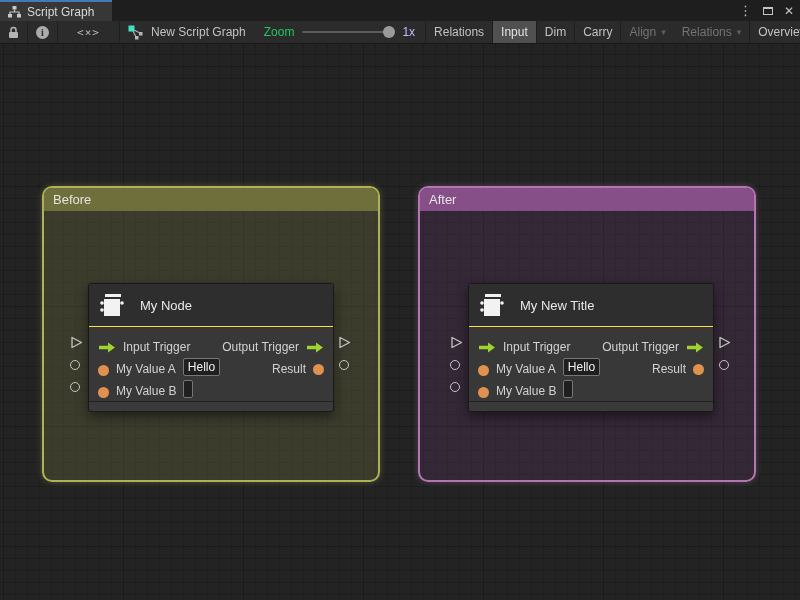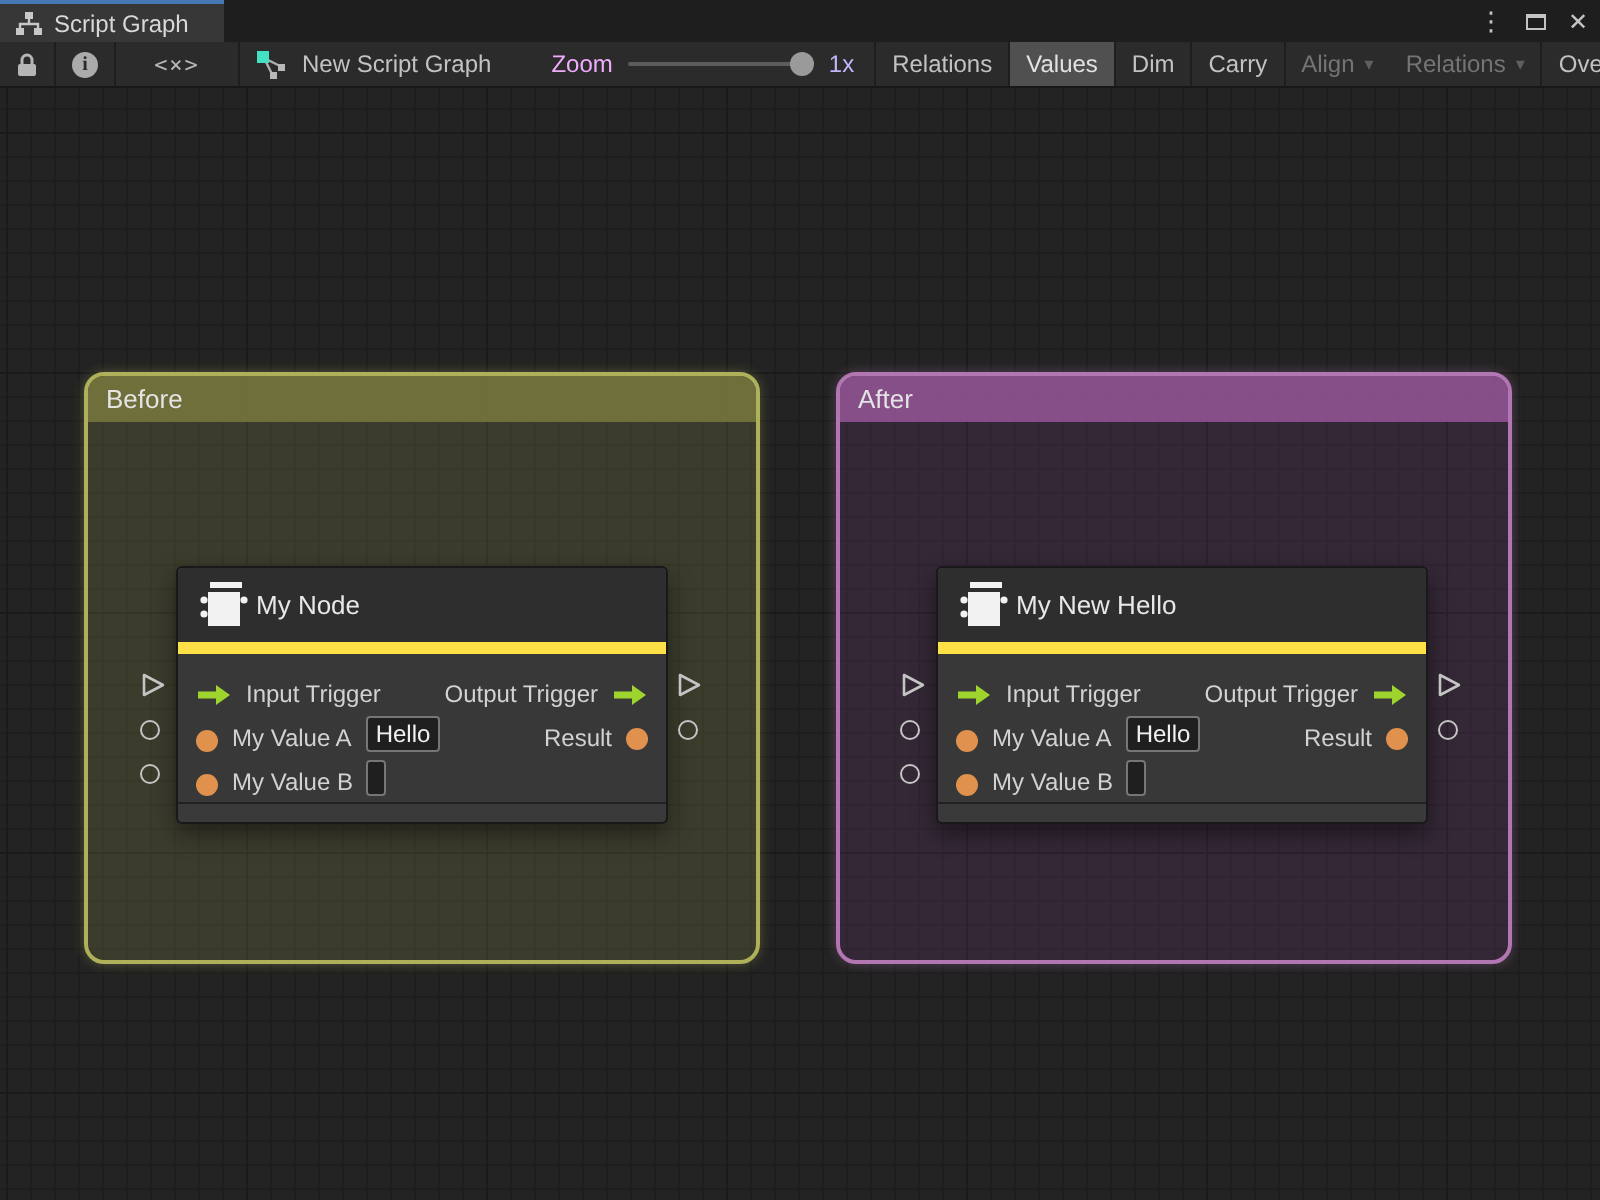--- a/index.html
+++ b/index.html
@@ -27,21 +27,21 @@
   .tb-btn.active{background:#505050;color:#e2e2e2;}
   .tb-btn.disabled{color:#747474;}
   .caret{font-size:9px;margin-left:5px;color:#8a8a8a;}
   .tb-btn.disabled .caret{color:#5f5f5f;}
   .tb-spacer{flex:1 1 0;min-width:0;}
   .code-glyph{font-family:"DejaVu Sans Mono",monospace;font-size:11px;letter-spacing:1px;color:#b8b8b8;}
   .info-circle{width:13px;height:13px;border-radius:50%;background:#ababab;color:#2b2b2b;
     font-size:10px;font-weight:bold;display:flex;align-items:center;justify-content:center;
     font-family:"Liberation Serif",serif;}
   .zoom-wrap{display:flex;align-items:center;gap:8px;padding:0 10px;flex:none;}
-  .zoom-label{font-size:12px;color:#f0abfc;margin-left:12px;}
+  .zoom-label{font-size:12px;color:#22c55e;}
   .zoom-track{position:relative;width:92px;height:2px;background:#5c5c5c;border-radius:1px;}
   .zoom-thumb{position:absolute;right:-1px;top:-5px;width:12px;height:12px;border-radius:50%;background:#9a9a9a;}
   .zoom-value{font-size:12px;color:#c4b5fd;}
 
   
   .canvas{position:absolute;top:44px;left:0;width:800px;height:556px;background-color:#232323;
     background-image:
       linear-gradient(#1a1a1a 1px, transparent 1px),
       linear-gradient(90deg, #1a1a1a 1px, transparent 1px),
       linear-gradient(#1e1e1e 1px, transparent 1px),
@@ -59,22 +59,22 @@
   .group-before .group-header{background:rgba(118,118,62,.88);}
   .group-after{left:418px;top:142px;border-color:#b277b2;box-shadow:0 0 6px rgba(178,119,178,.35);
     background:rgba(122,62,132,.20);}
   .group-after .group-header{background:rgba(146,84,148,.88);}
 
   
   .node{position:absolute;width:246px;background:#383838;border:1px solid #191919;border-radius:3px;
     box-shadow:0 5px 12px rgba(0,0,0,.45);}
   .node-1{left:88px;top:239px;}
   .node-2{left:468px;top:239px;}
-  .node-header{height:43px;background:#2e2e2e;border-bottom:6px solid #fde047;display:flex;
-    align-items:center;gap:2px;padding:0 9px;border-radius:3px 3px 0 0;}
+  .node-header{height:43px;background:#2e2e2e;border-bottom:1px solid #fde047;display:flex;
+    align-items:center;gap:14px;padding:0 9px;border-radius:3px 3px 0 0;}
   .node-title{font-size:13px;color:#e8e8e8;}
   .node-body{padding:5px 0 0;}
   .port-row{height:22px;display:flex;align-items:flex-end;padding:0 9px;gap:7px;}
   .row-right{margin-left:auto;display:flex;align-items:center;gap:7px;}
   .port-label{font-size:12px;color:#d2d2d2;white-space:nowrap;}
   .value-dot{width:11px;height:11px;border-radius:50%;background:#e0914d;flex:none;}
   .value-input{height:18px;background:#1f1f1f;border:1px solid #767676;border-radius:2px;
     color:#f0f0f0;font-size:12px;line-height:16px;padding:0 4px;min-width:7px;margin-top:12px;}
   .node-footer{height:10px;background:#3a3a3a;border-top:1px solid #222;margin-top:3px;
     border-radius:0 0 3px 3px;}
@@ -138,21 +138,21 @@
       <span class="zoom-track">
         <span class="zoom-thumb"></span>
       </span>
       <span class="zoom-value">1x</span>
     </div>
     <div class="tb-spacer"></div>
     <div class="tb-cell tb-btn" style="border-left:1px solid #1e1e1e;">
       <span>Relations</span>
       </div>
     <div class="tb-cell tb-btn active">
-      <span>Values</span>
+      <span>Input</span>
       </div>
     <div class="tb-cell tb-btn">
       <span>Dim</span>
       </div>
     <div class="tb-cell tb-btn">
       <span>Carry</span>
       </div>
     <div class="tb-cell tb-btn disabled noborder">
       <span>Align</span>
       <span class="caret">▾</span>
@@ -227,21 +227,21 @@
 
     <div class="node node-2">
       <div class="node-header">
         <svg width="28" height="27" viewBox="0 0 28 27">
           <rect x="7" y="2" width="16" height="3" fill="#f2f2f2"></rect>
           <rect x="6" y="7" width="16" height="17" fill="#f2f2f2"></rect>
           <circle cx="4" cy="11" r="1.8" fill="#f2f2f2"></circle>
           <circle cx="4" cy="18" r="1.8" fill="#f2f2f2"></circle>
           <circle cx="24" cy="11" r="1.8" fill="#f2f2f2"></circle>
         </svg>
-        <span class="node-title">My New Hello</span>
+        <span class="node-title">My New Title</span>
       </div>
       <div class="node-body">
         <div class="port-row">
           <svg width="18" height="13" viewBox="0 0 18 13">
             <polygon points="1,4.8 10,4.8 10,1.5 17,6.5 10,11.5 10,8.2 1,8.2" fill="#9fd32e"></polygon>
           </svg>
           <span class="port-label">Input Trigger</span>
           <span class="row-right">
             <span class="port-label">Output Trigger</span>
             <svg width="18" height="13" viewBox="0 0 18 13">

